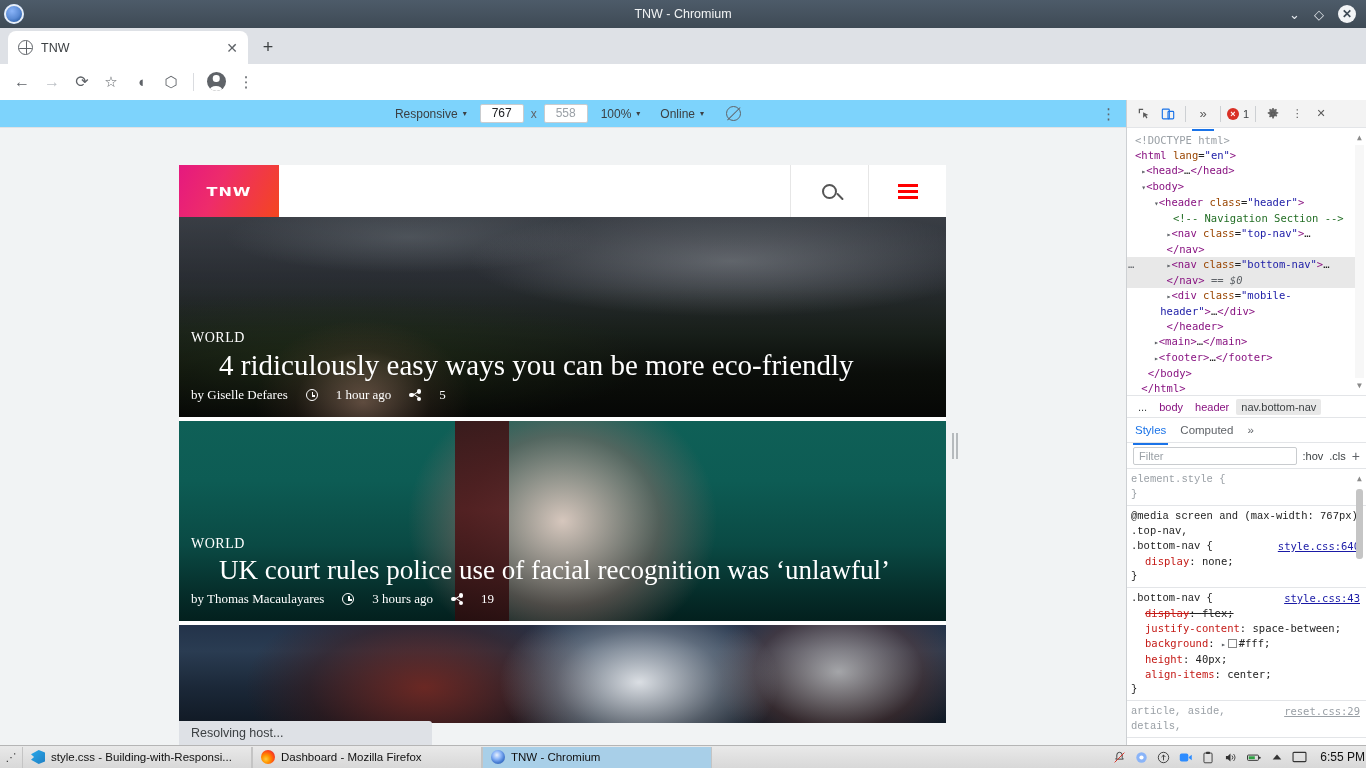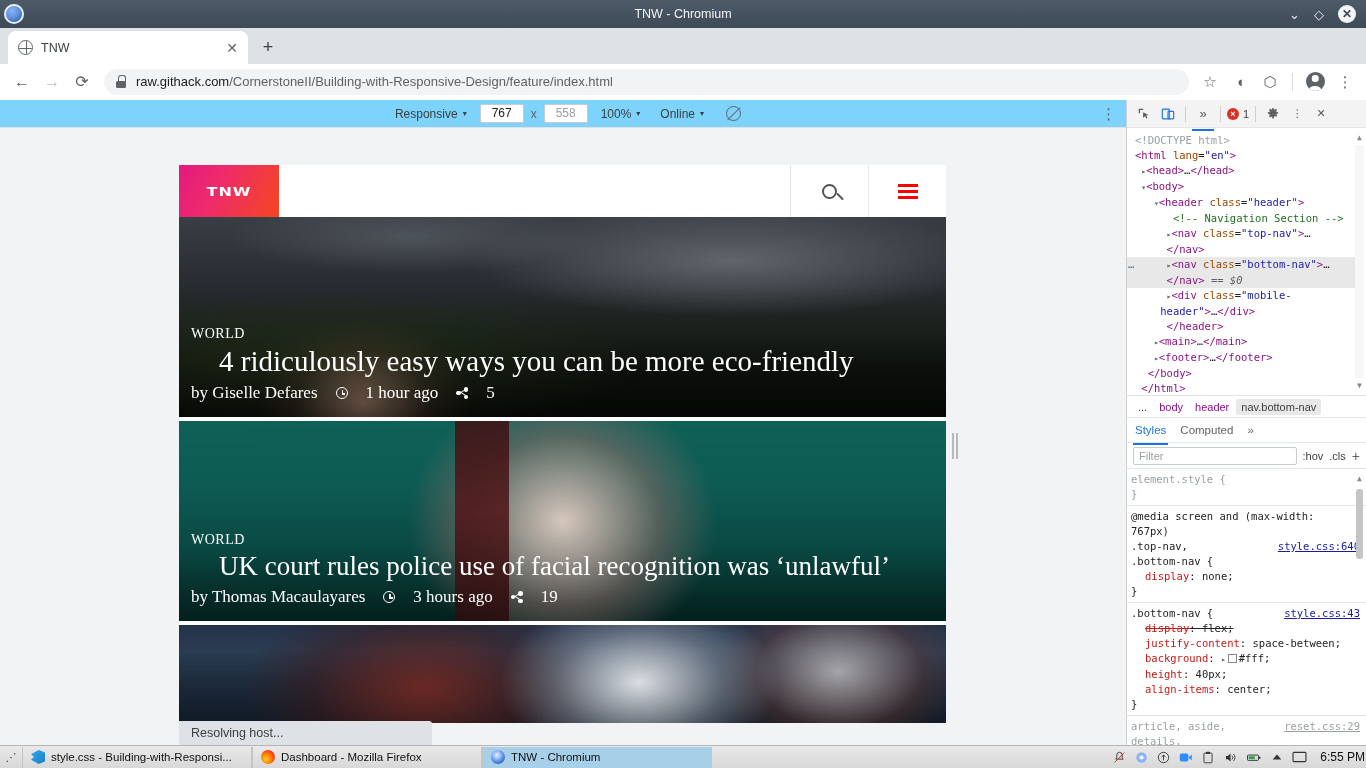--- a/index.html
+++ b/index.html
@@ -307,21 +307,21 @@
   .card.c1 .card-body { bottom: 14px; padding-bottom: 0; }
   .card-cat {
     font-size: 14px; letter-spacing: .5px; margin-bottom: 4px;
     font-family: "Liberation Serif", serif;
   }
   .card-title {
     font-size: 29px; line-height: 1.08; font-weight: 400; margin-bottom: 6px; margin-left: 28px;
   }
   .card.c2 .card-title { font-size: 27px; }
   .card-meta {
-    font-size: 17px; display: flex; align-items: center; gap: 18px; text-align: right;
+    font-size: 13px; display: flex; align-items: center; gap: 18px; text-align: right;
   }
   .clock-icon {
     width: 12px; height: 12px; border: 1.3px solid #fff; border-radius: 50%;
     position: relative; display:inline-block; flex:0 0 auto;
   }
   .clock-icon::before {
     content:""; position:absolute; left:50%; top:2px; width:1.2px; height:4.2px;
     background:#fff; transform-origin: bottom center;
   }
   .clock-icon::after {
@@ -451,21 +451,21 @@
   }
   .rule { padding: 3px 8px 3px 4px; border-bottom: 1px solid #e3e5e8; position: relative; }
   .rule.muted, .rule.muted * { color: #9aa0a6 !important; }
   .srclink {
     position: absolute; right: 6px; top: 3px;
     color: #1a1aa6; text-decoration: underline; font-size: 10.5px;
   }
   .prop { color: #c41a16; padding-left: 14px; }
   .prop.struck { text-decoration: line-through; }
   .val { color: #222; }
-  .sel-txt { color: #222; }
+  .sel-txt { color: #222; font-family: Liberation Mono, monospace; }
   .swatch {
     display:inline-block; width:9px; height:9px; border:1px solid #888;
     background:#fff; vertical-align:-1px; margin: 0 2px;
   }
   .styles-scroll {
     position: absolute; right: 2px; top: 2px; bottom: 2px; width: 9px;
     color:#8a8a8a; font-size:8px; text-align:center;
   }
   .styles-scroll .thumb {
     position:absolute; top:18px; left:1px; width:7px; height:70px;
@@ -528,24 +528,20 @@
     <span class="tab-title">TNW</span>
     <span class="tab-close">✕</span>
   </div>
   <div class="newtab">+</div>
 </div>
 
 <div class="toolbar">
   <div class="nav-btn">←</div>
   <div class="nav-btn disabled">→</div>
   <div class="nav-btn">⟳</div>
-  <div class="omnibox">
-    <span class="lock-icon"></span>
-    <span class="url"><span class="host">raw.githack.com</span><span class="path">/CornerstoneII/Building-with-Responsive-Design/feature/index.html</span></span>
-  </div>
   <div class="tool-icons">
     <div class="tool-icon">☆</div>
     <div class="tool-icon">◖</div>
     <div class="tool-icon">⬡</div>
     <div class="tb-sep"></div>
     <div class="tool-icon">
         <span class="avatar-icon"></span>
       </div>
     <div class="tool-icon">⋮</div>
   </div>

